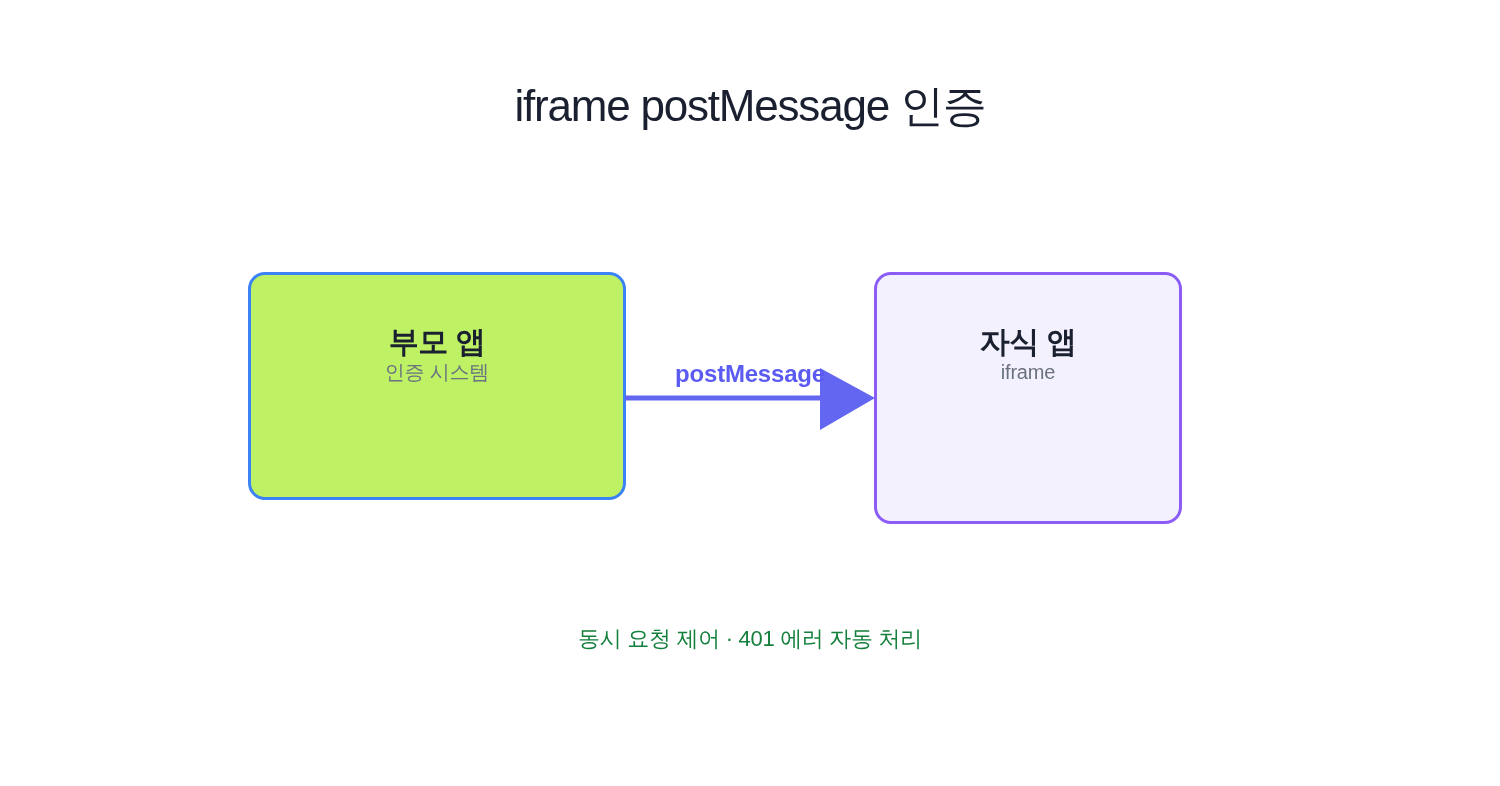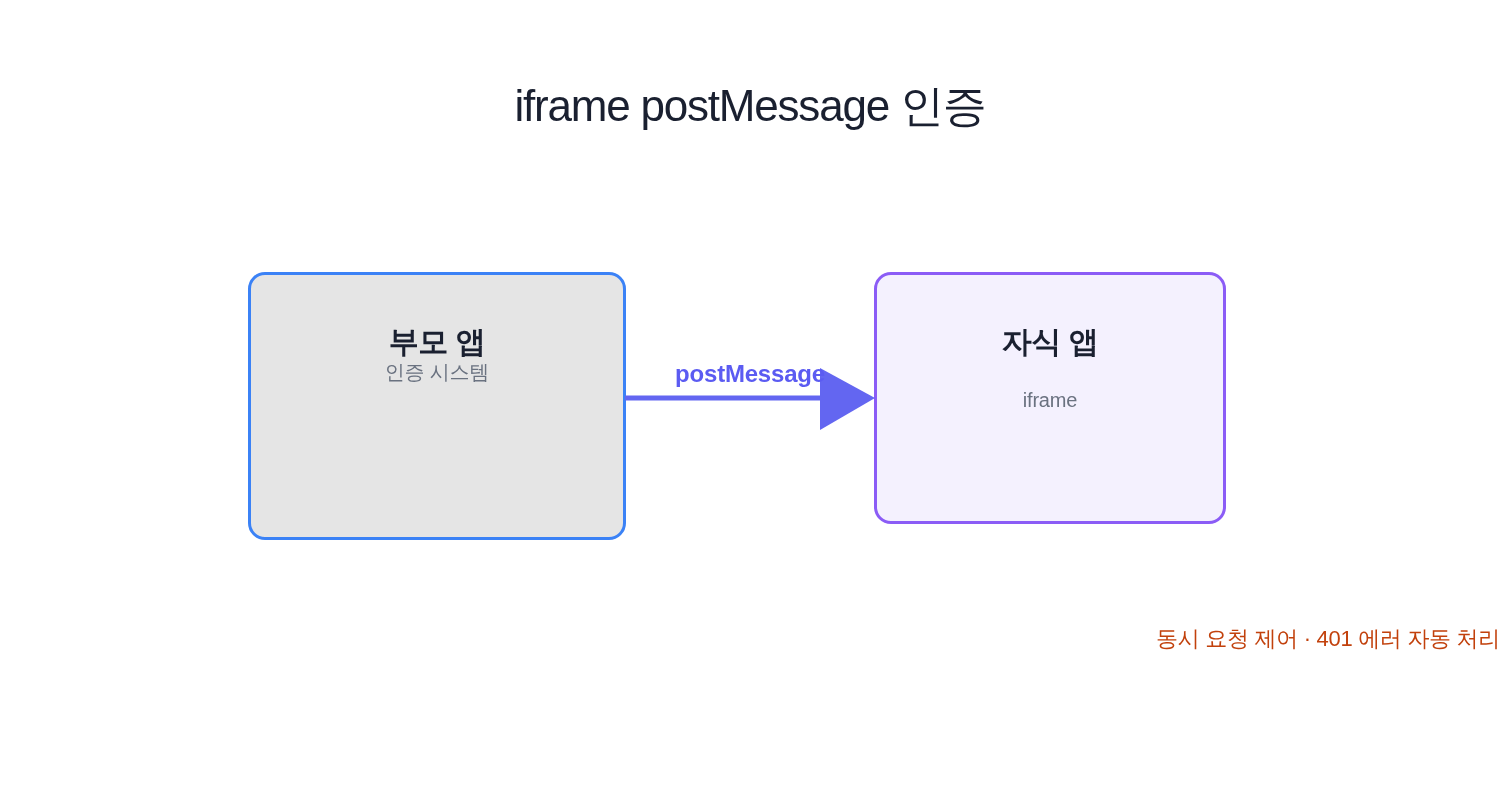--- a/index.html
+++ b/index.html
@@ -45,33 +45,32 @@
     border-width: 3px;
     display: flex;
     flex-direction: column;
     align-items: center;
   }
 
   #node-parent {
     left: 248px;
     top: 272px;
     width: 378px;
-    height: 268px;
-    background: #e5e5e5;
+    height: 228px;
+    background: #bef264;
     border-color: #3b82f6;
   }
 
   #node-child {
     left: 874px;
     top: 272px;
-    width: 352px;
+    width: 308px;
     height: 252px;
     background: #f4f1fe;
     border-color: #8b5cf6;
-    gap: 28px;
   }
 
   .node-title {
     margin-top: 49px;
     font-size: 30px;
     font-weight: 700;
     color: #1a2030;
     letter-spacing: -0.4px;
     line-height: 1.2;
     text-align: center;
@@ -108,24 +107,24 @@
     letter-spacing: -0.2px;
     white-space: nowrap;
   }
 
   
   #diagram-caption {
     position: absolute;
     left: 0;
     top: 624px;
     width: 1500px;
-    text-align: right;
+    text-align: center;
     font-size: 22px;
     font-weight: 400;
-    color: #c2410c;
+    color: #15803d;
     letter-spacing: -0.3px;
     white-space: nowrap;
   }
 </style>
 </head>
 <body>
 
 <div id="canvas">
 
   <div id="diagram-title">iframe postMessage 인증</div>

